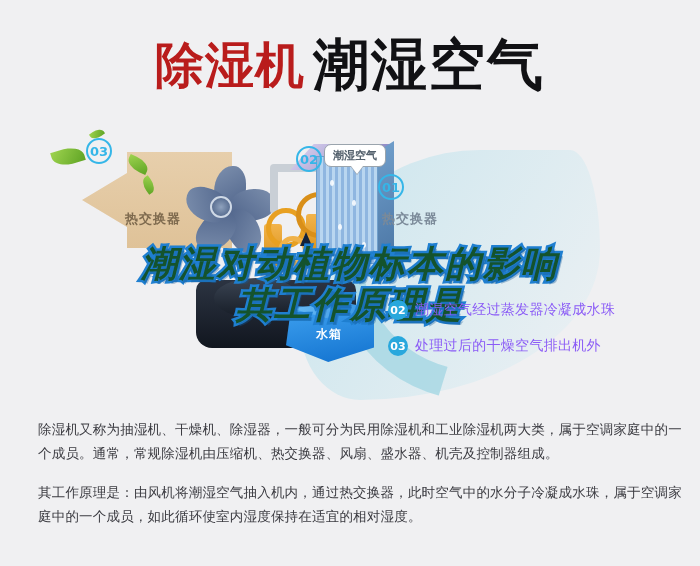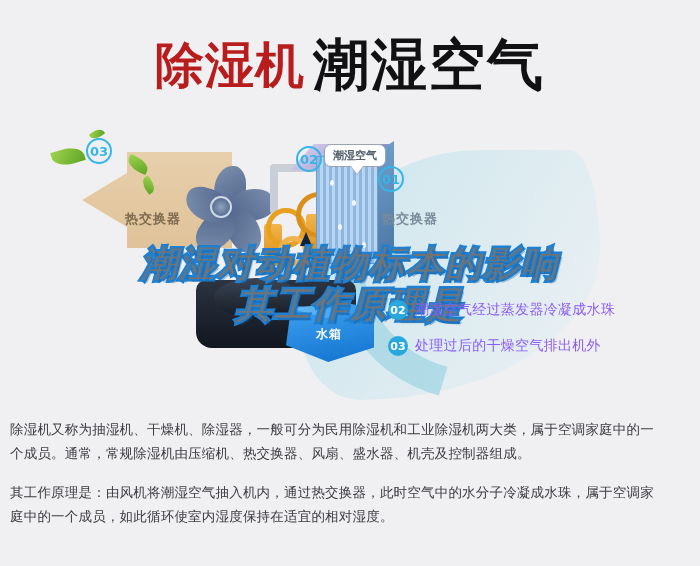--- a/index.html
+++ b/index.html
@@ -162,21 +162,21 @@
 
   
   .badge {
     position:absolute; width:26px; height:26px; border-radius:50%;
     background:#35b6e8; color:#ffffff;
     font-size:13px; font-weight:bold;
     display:flex; align-items:center; justify-content:center;
     letter-spacing:0;
   }
   .badge.hollow { background:transparent; color:#35b6e8; border:2.5px solid #35b6e8; }
-  .b-01 { left:378px; top:56px; }
+  .b-01 { left:378px; top:64px; }
   .b-02 { left:296px; top:36px; }
   .b-03 { left:86px; top:28px; }
 
   .lbl-wet {
     position:absolute; left:382px; top:100px;
     font-size:13px; font-weight:bold; color:#7b8a99; letter-spacing:1px;
   }
 
   
   .callout {
@@ -191,40 +191,40 @@
     border-top:8px solid #ffffff;
     filter:drop-shadow(0 1px 0 #9aa4ad);
   }
 
   
   .overlay {
     position:absolute; left:0; top:243px; width:700px; text-align:center;
     pointer-events:none;
   }
   .ol-line {
-    display:block; font-size:36px; font-weight:normal; font-style:italic;
-    color:#737373; letter-spacing:2px; line-height:1.14;
+    display:block; font-size:36px; font-weight:bold; font-style:italic;
+    color:#14532d; letter-spacing:2px; line-height:1.14;
     -webkit-text-stroke:5px #1f7fd0;
     paint-order:stroke fill;
     text-shadow:3px 3px 0 rgba(20,90,150,.35);
   }
 
   
   .steps { position:absolute; left:388px; top:300px; width:300px; }
   .step-row { display:flex; align-items:center; margin-bottom:16px; }
   .step-badge {
     width:20px; height:20px; border-radius:50%;
     background:#29a8dd; color:#fff; font-size:11px; font-weight:bold;
     display:flex; align-items:center; justify-content:center;
     flex:0 0 20px; margin-right:7px;
   }
   .step-txt { font-size:14px; color:#8b5cf6; letter-spacing:.3px; white-space:nowrap; }
 
   
-  .body-text { position:absolute; left:10px; top:418px; width:652px; }
+  .body-text { position:absolute; left:38px; top:418px; width:652px; }
   .para { font-size:13.5px; line-height:1.75; color:#3a3a40; letter-spacing:.2px; }
   .para.second { margin-top:16px; }
 </style>
 </head>
 <body>
 
 <div id="stage">
 
   <div class="title-wrap">
     <span class="title-a">除湿机</span><span class="title-b">潮湿空气</span>

